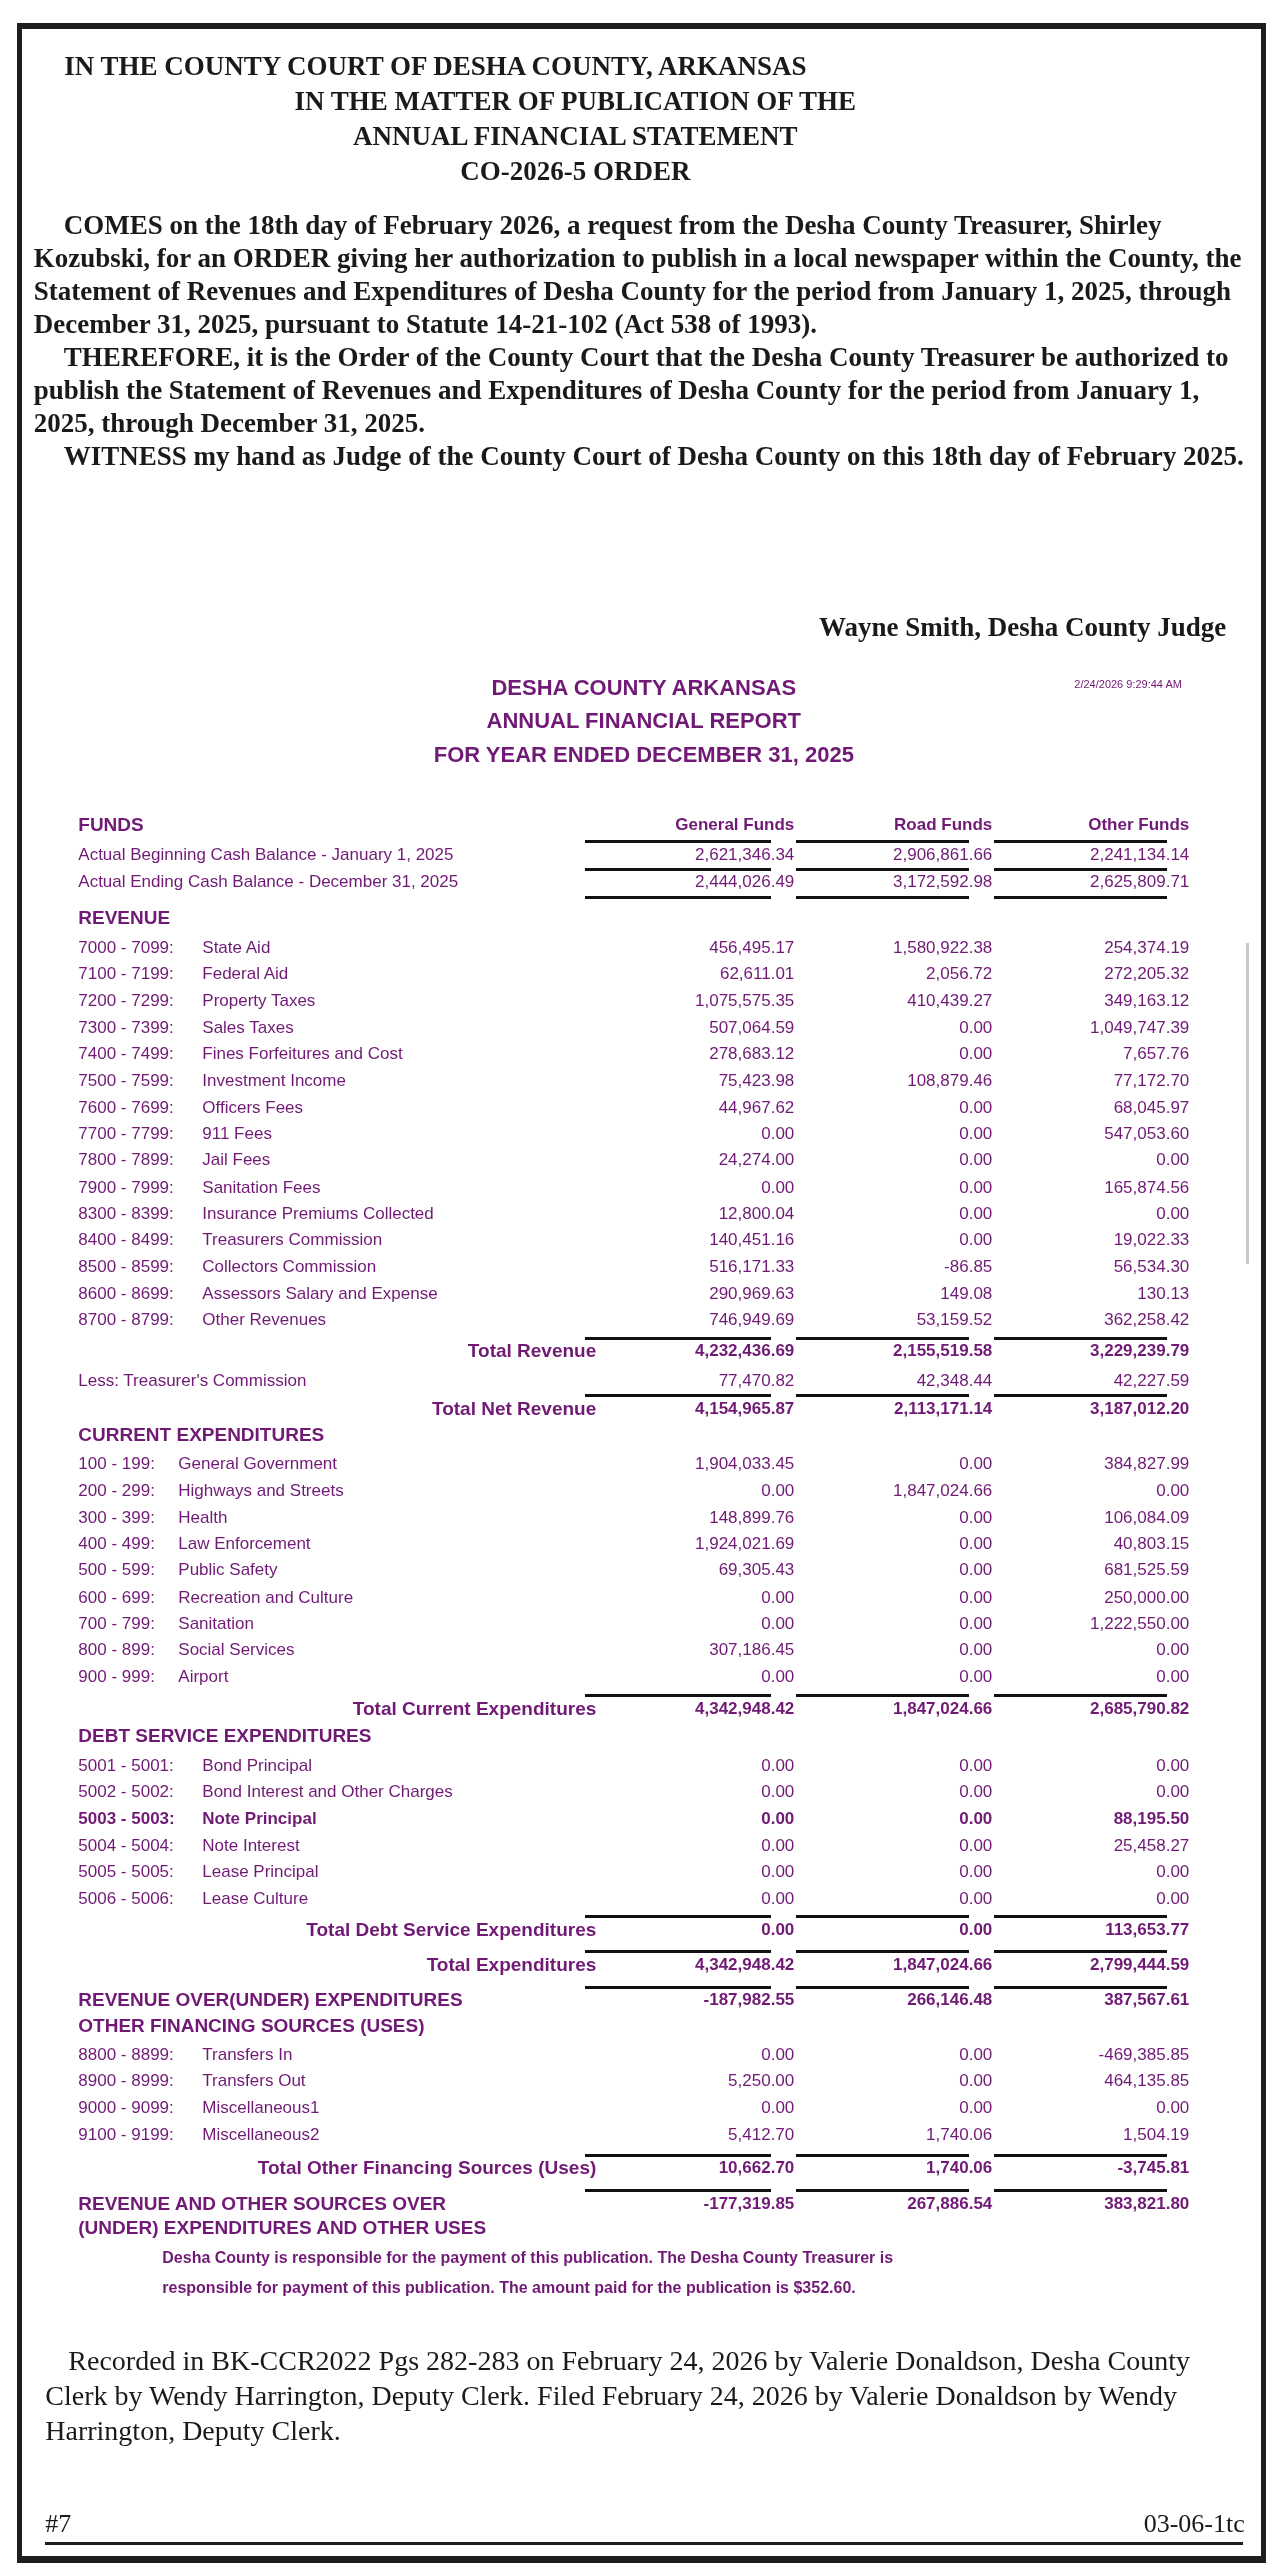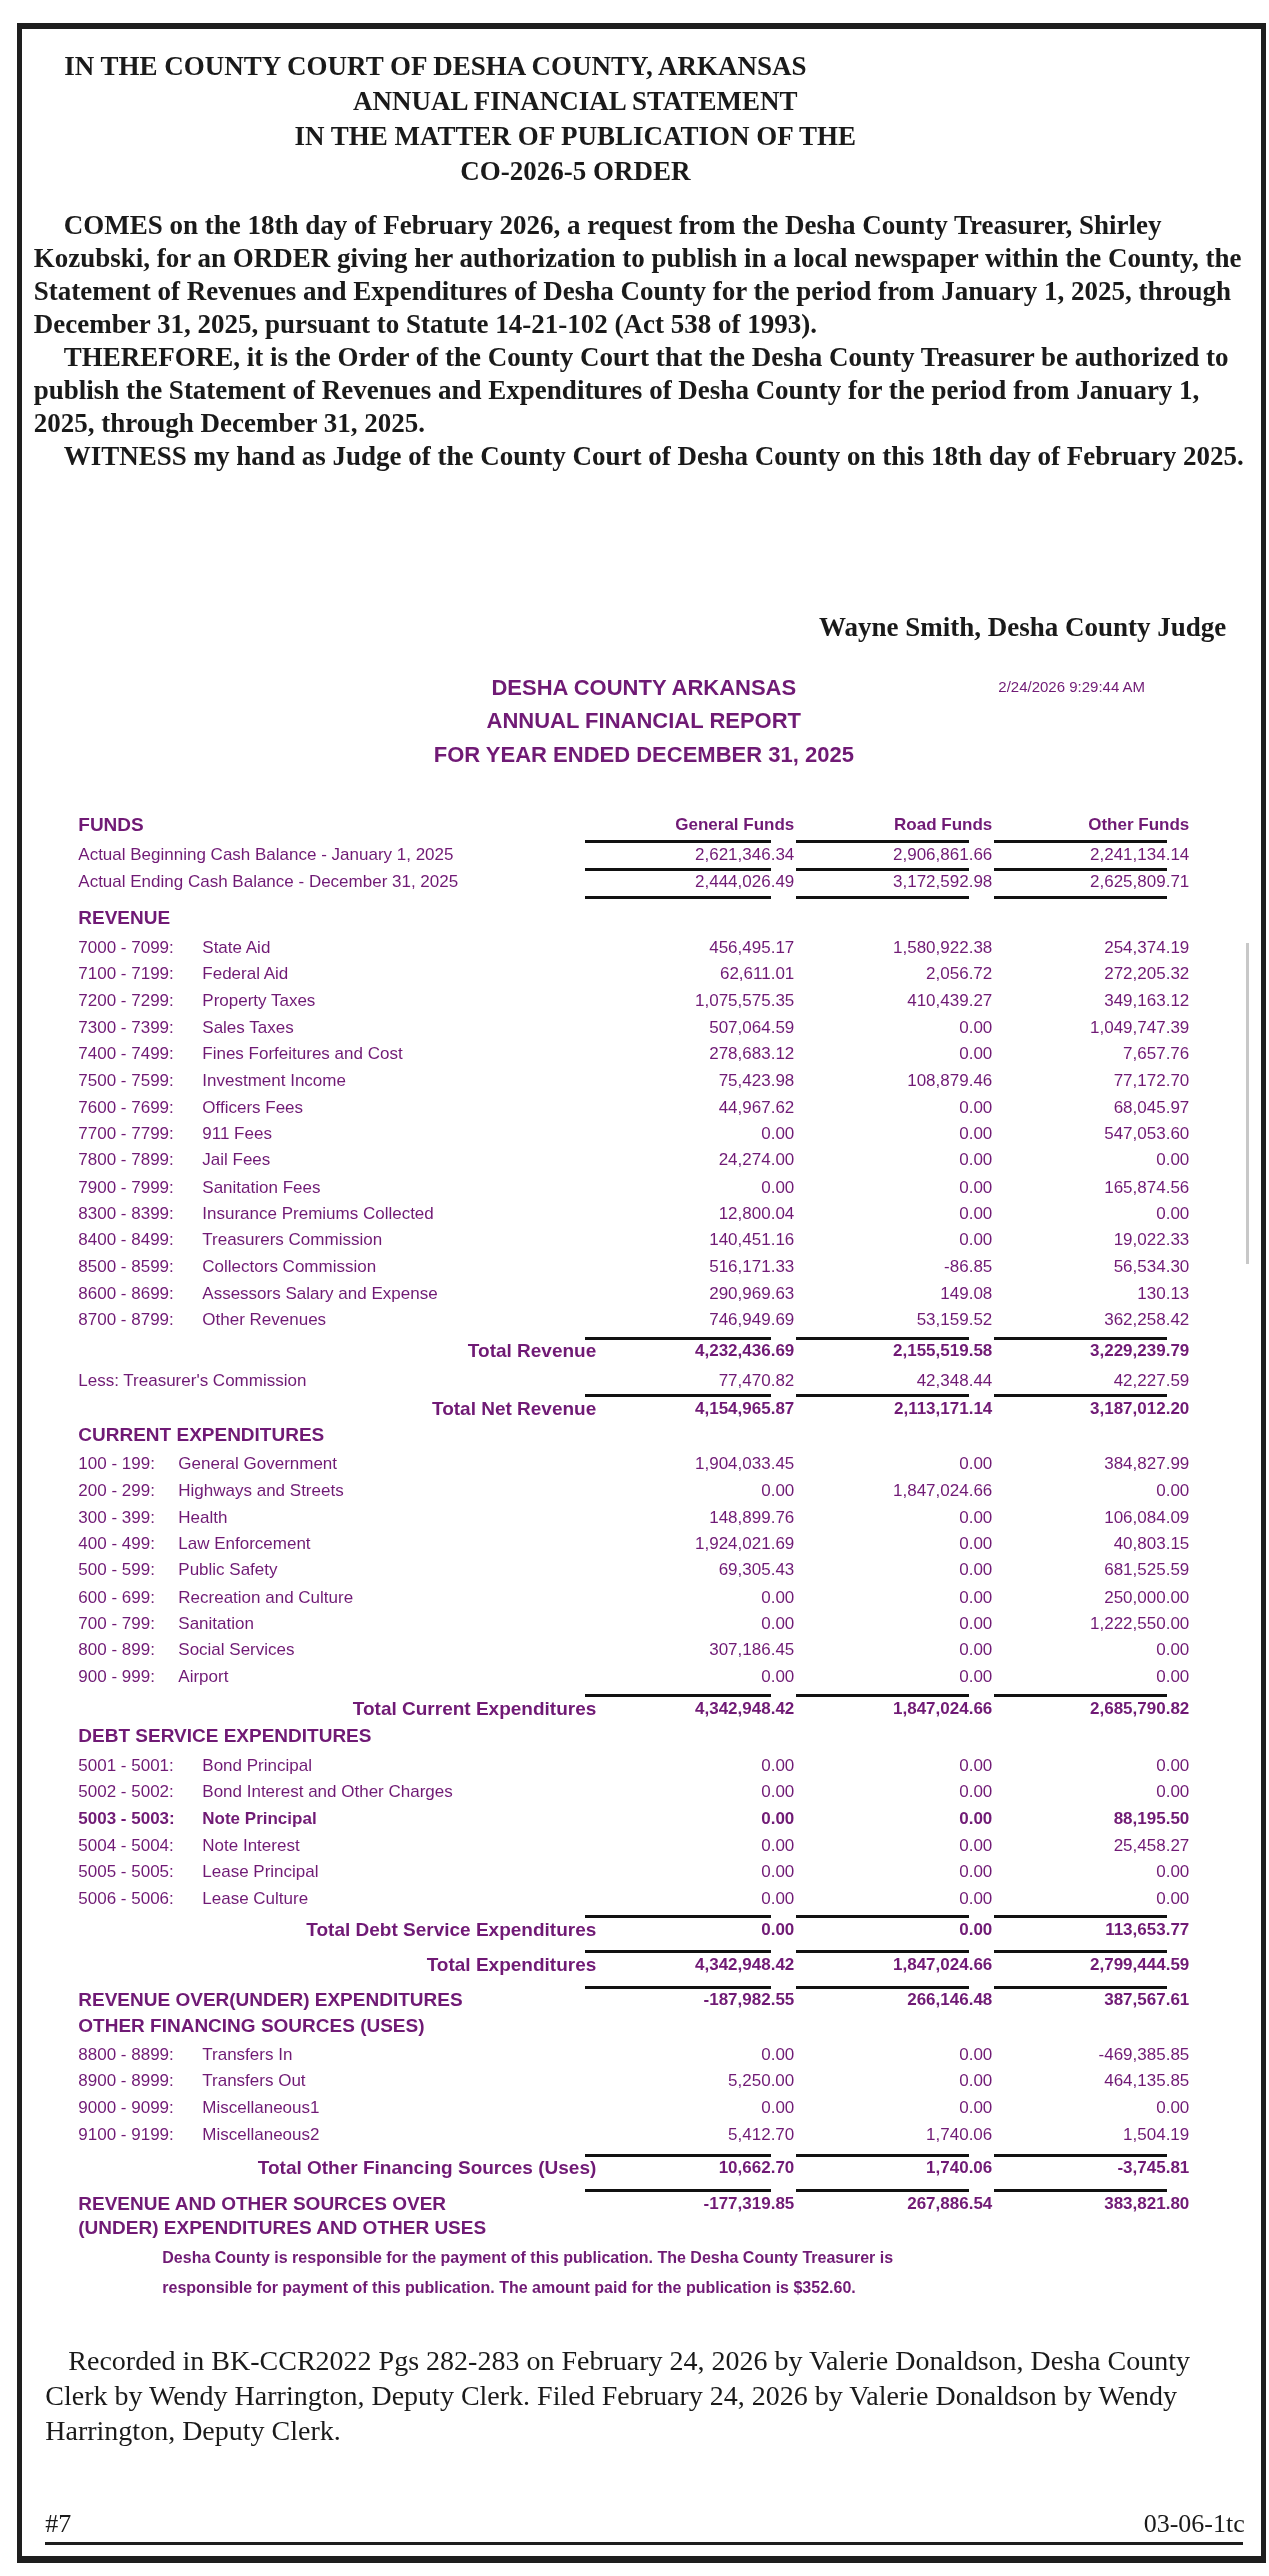--- a/index.html
+++ b/index.html
@@ -12,21 +12,21 @@
   .sans { font-family:"Liberation Sans","DejaVu Sans",sans-serif; color:#701a75; }
   .order-head { position:absolute; left:0; top:20px; width:1091px; font-weight:bold; font-size:27px; line-height:35px; }
   .order-head .l1 { padding-left:42px; }
   .order-head .l2 { text-align:center; padding-left:15px; }
   .order-body { position:absolute; left:11.5px; top:180px; width:1220px; font-weight:bold; font-size:27px; line-height:33px; }
   .order-body p { margin:0; text-indent:30px; }
   .signature { position:absolute; right:35px; top:583px; font-weight:bold; font-size:27px; }
 
   .report { position:absolute; left:0; top:0; width:1239px; }
   .rpt-title { position:absolute; left:0; width:1243px; text-align:center; font-weight:bold; font-size:22px; }
-  .stamp { position:absolute; left:976px; top:649px; font-size:15px; }
+  .stamp { position:absolute; left:1052px; top:649px; font-size:11px; }
 
   .row { position:absolute; left:56px; width:1169px; height:26px; font-size:17px; line-height:26px; }
   .row .lbl { position:absolute; left:0; white-space:nowrap; }
   .row .code { display:inline-block; width:124px; }
   .row .code.short { width:100px; }
   .row .v { position:absolute; text-align:right; width:185px; white-space:nowrap; }
   .row .v.c1 { left:531px; }
   .row .v.c2 { left:729px; }
   .row .v.c3 { left:926px; }
   .row.bold { font-weight:bold; }
@@ -42,22 +42,22 @@
   .footer-r { position:absolute; right:16.5px; top:2480px; font-size:26px; }
   .footer-line { position:absolute; left:23px; top:2513px; width:1198px; height:2.5px; background:#1e1e1e; }
 </style>
 </head>
 <body>
 
 <div class="frame">
 
   <div class="order-head serif">
     <div class="l1">IN THE COUNTY COURT OF DESHA COUNTY, ARKANSAS</div>
+    <div class="l2">IN THE MATTER OF PUBLICATION OF THE</div>
     <div class="l2">ANNUAL FINANCIAL STATEMENT</div>
-    <div class="l2">IN THE MATTER OF PUBLICATION OF THE</div>
     <div class="l2">CO-2026-5 ORDER</div>
   </div>
 
   <div class="order-body serif">
     <p>COMES on the 18th day of February 2026, a request from the Desha County Treasurer, Shirley Kozubski, for an ORDER giving her authorization to publish in a local newspaper within the County, the Statement of Revenues and Expenditures of Desha County for the period from January 1, 2025, through December 31, 2025, pursuant to Statute 14-21-102 (Act 538 of 1993).</p>
     <p>THEREFORE, it is the Order of the County Court that the Desha County Treasurer be authorized to publish the Statement of Revenues and Expenditures of Desha County for the period from January 1, 2025, through December 31, 2025.</p>
     <p>WITNESS my hand as Judge of the County Court of Desha County on this 18th day of February 2025.</p>
   </div>
   <div class="signature serif">Wayne Smith, Desha County Judge</div>
 

